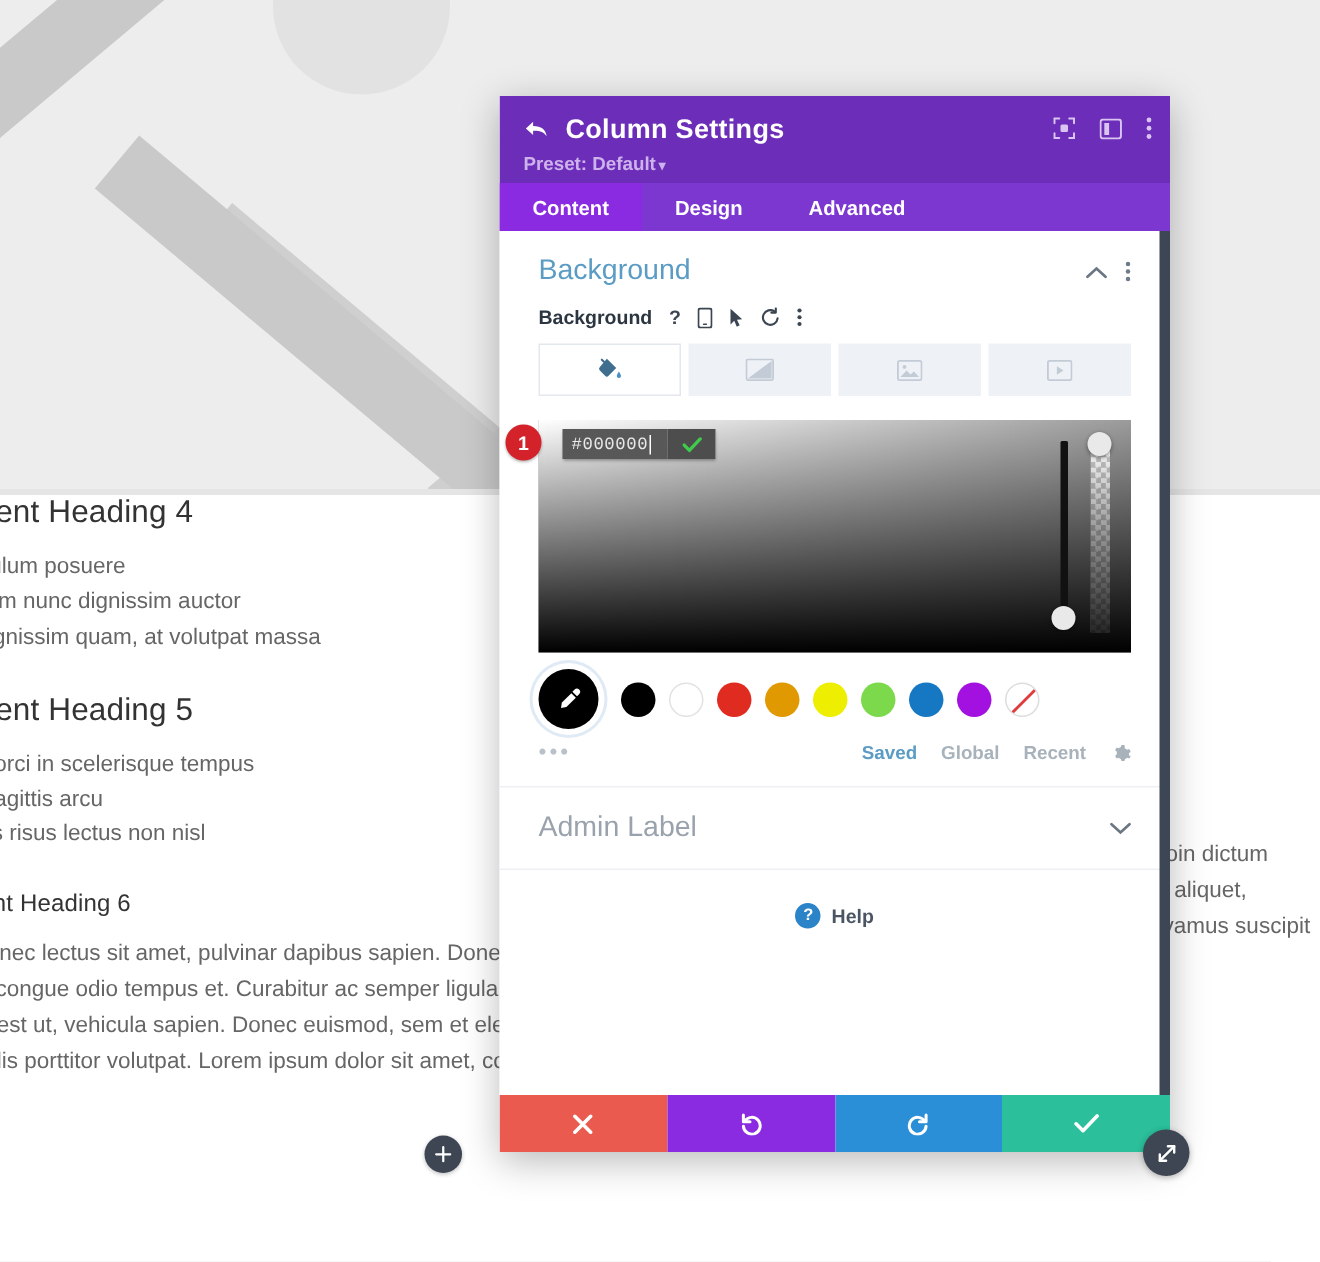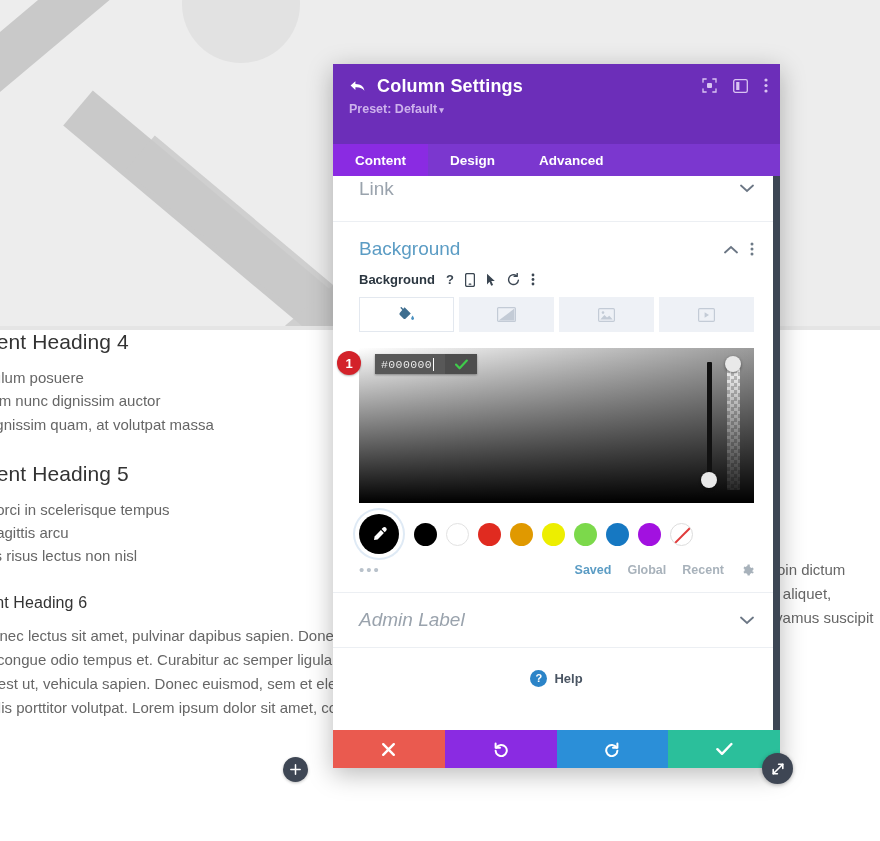--- a/index.html
+++ b/index.html
@@ -71,21 +71,21 @@
   #modal {
     position: absolute; left: 333px; top: 64px;
     width: 447px; height: 704px;
     background: #fff;
     box-shadow: 0 6px 24px rgba(0,0,0,.28);
     display: flex; flex-direction: column;
     overflow: hidden;
   }
   .mh {
     background: #6c2eb9; padding: 12px 16px 10px 16px; position: relative;
-    height: 80px;
+    height: 58px;
   }
   .mh-row { display:flex; align-items:center; }
   .back-ico { color:#fff; font-size:17px; width:22px; line-height:1; }
   .mh-title { color:#fff; font-size:18px; font-weight:700; letter-spacing:.2px; margin-left:6px; }
   .mh-actions { position:absolute; right:12px; top:14px; display:flex; align-items:center; gap:16px; }
   .mh-actions .ic { color:#d9c4f2; display:flex; align-items:center; }
   .preset { color:#cdb2ec; font-size:12.5px; font-weight:700; margin-top:5px; margin-left:0px; }
   .preset .caret { font-size:9px; margin-left:2px; }
 
   .tabs { background:#7b37cf; display:flex; height:32px; }
@@ -197,21 +197,21 @@
   .dots3 { color:#b9c2cb; font-size:15px; letter-spacing:2px; }
   .saved-links { display:flex; align-items:center; gap:16px; }
   .sl { font-size:12.5px; color:#a8b2bb; font-weight:700; }
   .sl.active { color:#5b9cc4; }
   .gear { color:#a8b2bb; display:flex; align-items:center; }
 
   .row-admin {
     height:56px; display:flex; align-items:center; justify-content:space-between;
     padding:0 26px; border-top:1px solid #eceff3; border-bottom:1px solid #eceff3;
   }
-  .row-admin .lbl { font-size:19px; color:#9aa3ad;font-style:italic; }
+  .row-admin .lbl { font-size:19px; color:#9aa3ad; }
   .row-admin .chev-d { color:#6b7684; font-size:14px; }
 
   .help-row {
     display:flex; align-items:center; justify-content:center; gap:7px;
     height:60px;
   }
   .help-ico {
     width:17px; height:17px; border-radius:50%; background:#2b84c8; color:#fff;
     font-size:11px; font-weight:700; display:flex; align-items:center; justify-content:center;
   }
@@ -339,28 +339,20 @@
   </div>
 
   <div class="tabs">
     <div class="tab active">Content</div>
     <div class="tab">Design</div>
     <div class="tab">Advanced</div>
   </div>
 
   <div class="mbody">
 
-    <div class="row-link">
-      <span class="lbl">Link</span>
-      <span class="chev-d">
-        <svg width="14" height="9" viewBox="0 0 14 9">
-            <path d="M1 1.5 7 7l6-5.5" stroke="#6b7684" stroke-width="1.8" fill="none" stroke-linecap="round"></path>
-          </svg>
-      </span>
-    </div>
 
     <div class="sect">
 
       <div class="sect-head">
         <span class="sect-title">Background</span>
         <span class="sect-tools">
           <span>
             <svg width="14" height="9" viewBox="0 0 14 9">
                 <path d="M1 7.5 7 2l6 5.5" stroke="#6b7684" stroke-width="1.8" fill="none" stroke-linecap="round"></path>
               </svg>

